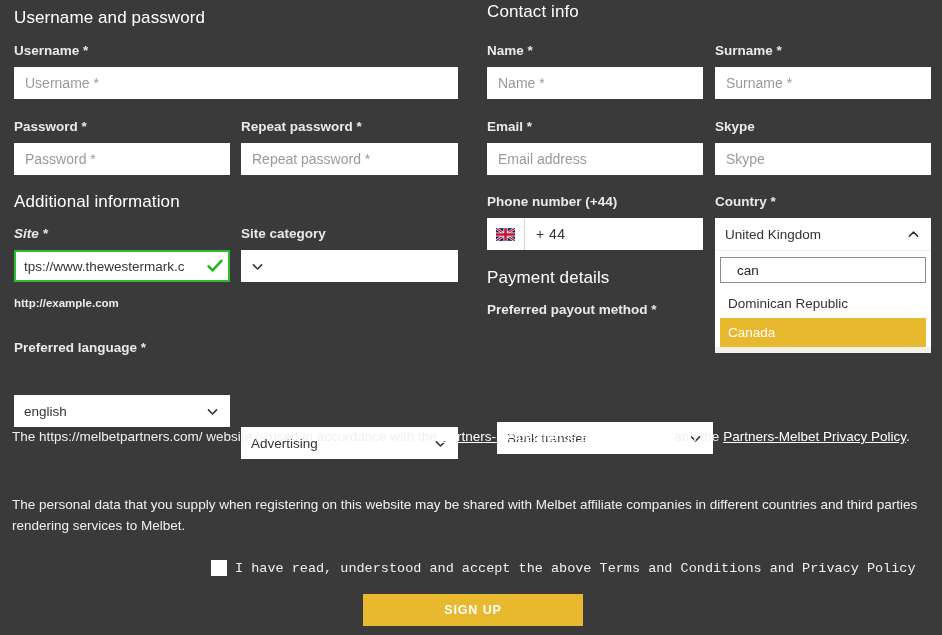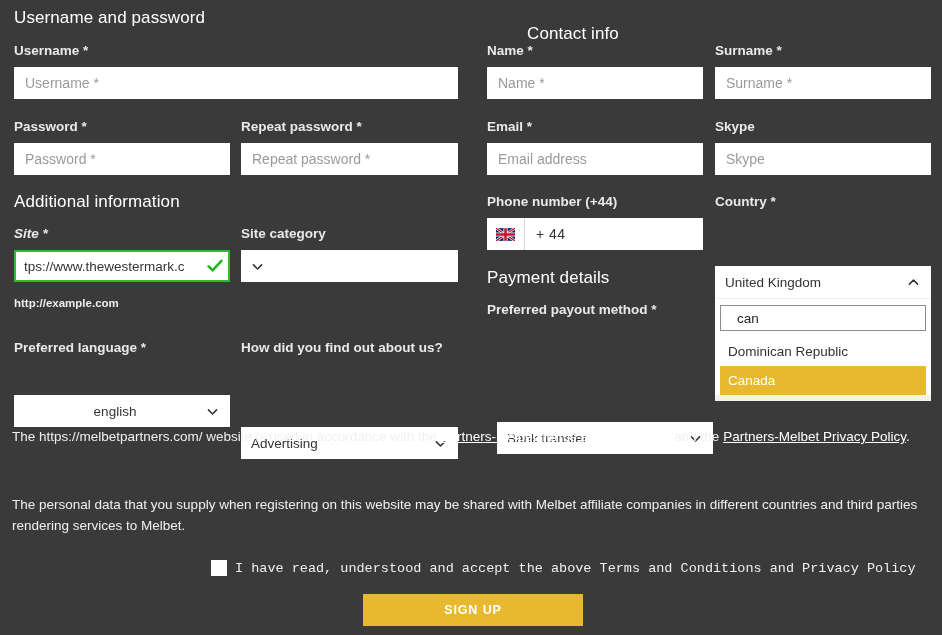--- a/index.html
+++ b/index.html
@@ -261,36 +261,35 @@
   </div>
 
   <div class="abs field-label" style="left:241px; top:226px;">Site category</div>
   <div class="abs select-box" style="left:241px; top:250px; width:217px;">
     <svg class="chev" viewBox="0 0 16 16">
       <path d="M3 6 L8 11 L13 6" fill="none" stroke="#333" stroke-width="1.9" stroke-linecap="round" stroke-linejoin="round"></path>
     </svg>
   </div>
 
   <div class="abs field-label" style="left:14px; top:340px;">Preferred language *</div>
-  <div class="abs select-box" style="left:14px; top:363px; width:216px;text-align:center;">
+  <div class="abs select-box" style="left:14px; top:363px; width:216px;">
     <span class="sel-text">english</span>
     <svg class="chev" viewBox="0 0 16 16">
       <path d="M3 6 L8 11 L13 6" fill="none" stroke="#333" stroke-width="1.9" stroke-linecap="round" stroke-linejoin="round"></path>
     </svg>
   </div>
 
-  <div class="abs field-label" style="left:241px; top:340px;">How did you find out about us?</div>
   <div class="abs select-box" style="left:241px; top:363px; width:217px;">
     <span class="sel-text">Advertising</span>
     <svg class="chev" viewBox="0 0 16 16">
       <path d="M3 6 L8 11 L13 6" fill="none" stroke="#333" stroke-width="1.9" stroke-linecap="round" stroke-linejoin="round"></path>
     </svg>
   </div>
 
-  <div class="abs section-title" style="left:487px; top:24px;margin-left:40px;">Contact info</div>
+  <div class="abs section-title" style="left:487px; top:2px;">Contact info</div>
 
   <div class="abs field-label" style="left:487px; top:43px;">Name *</div>
   <input class="abs text-input" style="left: 487px; top: 67px; width: 216px;" placeholder="Name *">
 
   <div class="abs field-label" style="left:715px; top:43px;">Surname *</div>
   <input class="abs text-input" style="left: 715px; top: 67px; width: 216px;" placeholder="Surname *">
 
   <div class="abs field-label" style="left:487px; top:119px;">Email *</div>
   <input class="abs text-input" style="left: 487px; top: 143px; width: 216px;" placeholder="Email address">
 
@@ -315,21 +314,21 @@
 
   <div class="abs field-label" style="left:487px; top:302px;">Preferred payout method *</div>
   <div class="abs select-box" style="left:497px; top:326px; width:216px;">
     <span class="sel-text">Bank transfer</span>
     <svg class="chev" viewBox="0 0 16 16">
       <path d="M3 6 L8 11 L13 6" fill="none" stroke="#333" stroke-width="1.9" stroke-linecap="round" stroke-linejoin="round"></path>
     </svg>
   </div>
 
   <div class="abs field-label" style="left:715px; top:194px;">Country *</div>
-  <div class="country-wrap" style="left:715px; top:218px; width:216px;margin-top:48px;">
+  <div class="country-wrap" style="left:715px; top:218px; width:216px;">
     <div class="country-head">
       <span class="sel-text">United Kingdom</span>
       <svg class="chev" viewBox="0 0 16 16">
         <path d="M3 10 L8 5 L13 10" fill="none" stroke="#333" stroke-width="1.9" stroke-linecap="round" stroke-linejoin="round"></path>
       </svg>
     </div>
     <div class="country-panel">
       <input class="country-search" value="can" style="">
       <div class="country-list">
         <div class="country-opt">Dominican Republic</div>

